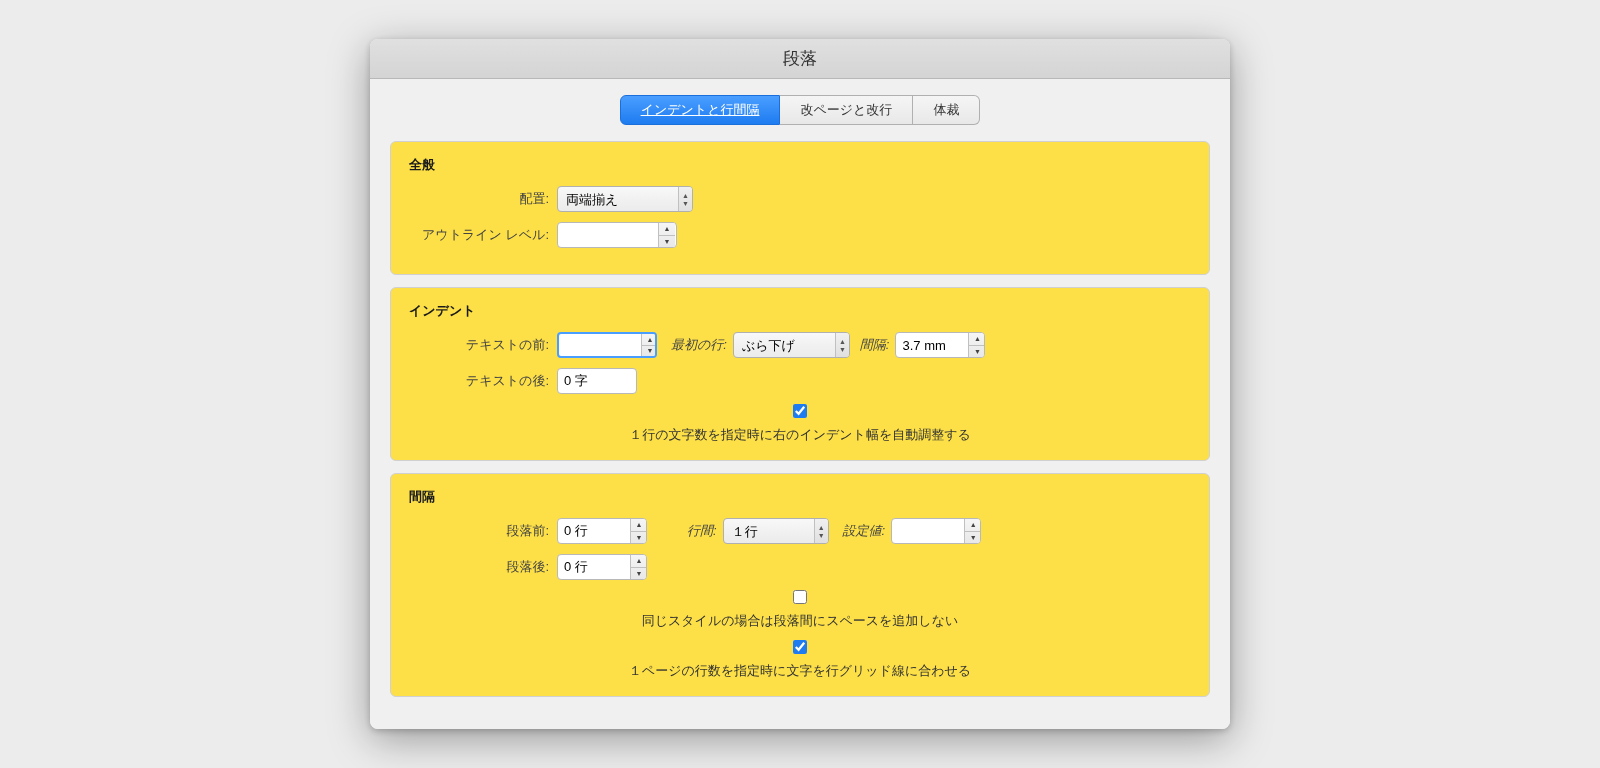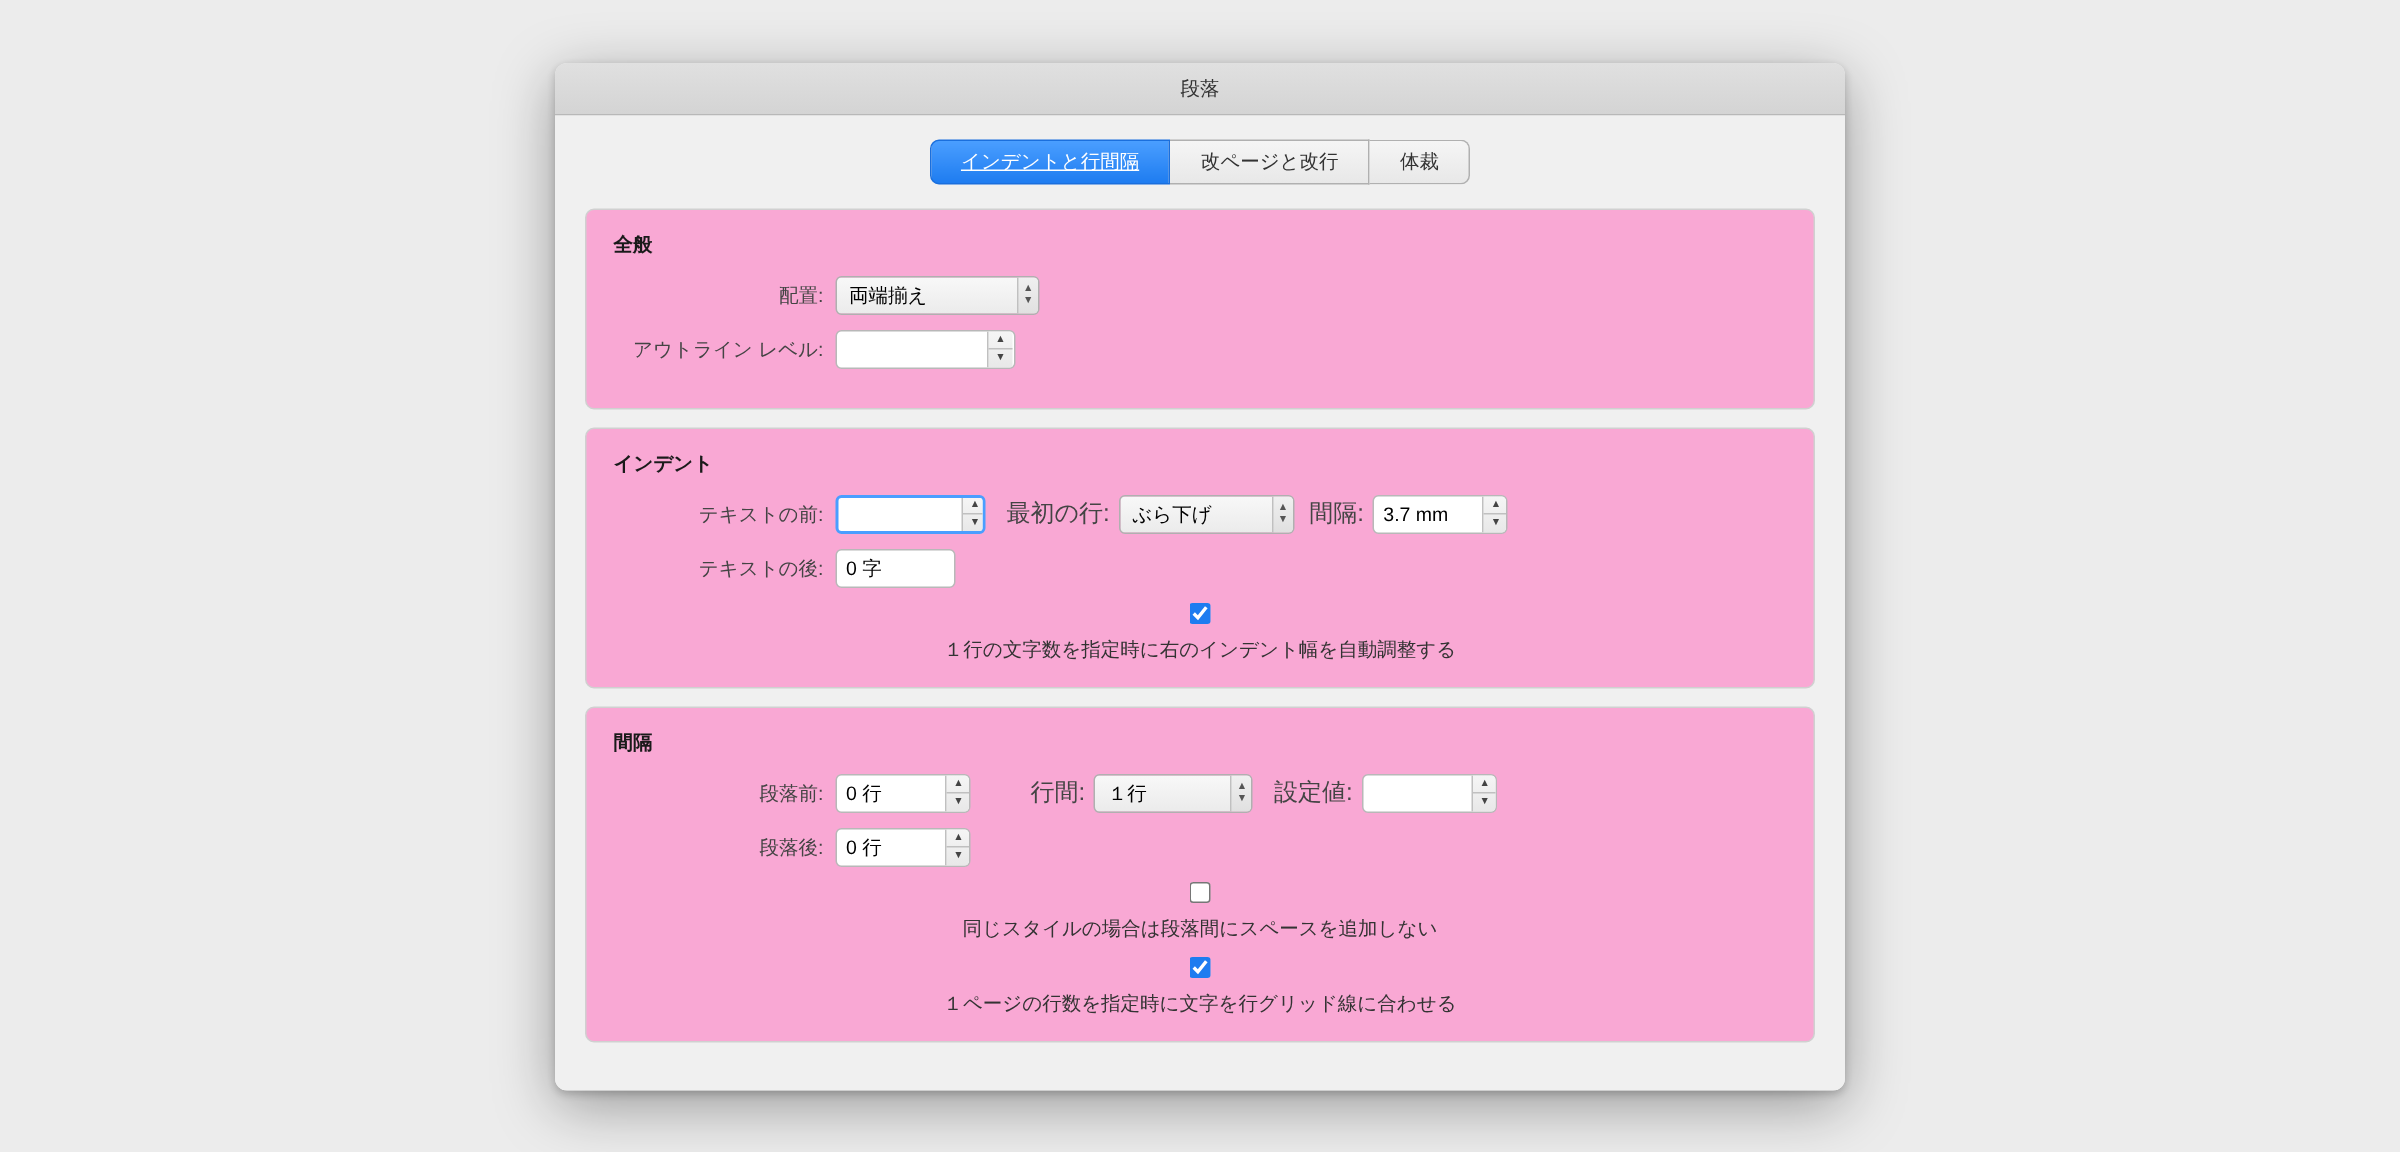--- a/index.html
+++ b/index.html
@@ -18,21 +18,21 @@
       border-radius: 8px;
       box-shadow: 0 10px 40px rgba(0,0,0,0.35), 0 2px 6px rgba(0,0,0,0.2);
       width: 860px;
       overflow: hidden;
     }
     .dialog-titlebar {
       background: linear-gradient(to bottom, #e0e0e0, #d4d4d4);
       border-bottom: 1px solid #b8b8b8;
       text-align: center;
       padding: 8px 16px;
-      font-size: 13px;
+      font-size: 17px;
       font-weight: 500;
       color: #333;
     }
     .dialog-content {
       background: #f0f0f0;
       padding: 16px 20px 20px;
     }
     .tab-bar {
       display: flex;
       justify-content: center;
@@ -57,21 +57,21 @@
     }
     .tab-btn:not(:first-child) {
       border-left: none;
     }
     .tab-btn.active {
       background: linear-gradient(to bottom, #4a9eff, #1e7cf0);
       color: white;
       border-color: #1a6fdd;
     }
     .section-panel {
-      background: #f9a8d4;
+      background: #fde047;
       border-radius: 6px;
       border: 1px solid #d0d0d0;
       margin-bottom: 12px;
       padding: 14px 18px 16px;
     }
     .section-title {
       font-size: 13px;
       font-weight: 600;
       color: #1a1a1a;
       margin-bottom: 12px;
@@ -133,24 +133,25 @@
       color: #333;
       flex-direction: column;
     }
     .checkbox-row input[type="checkbox"] {
       width: 14px;
       height: 14px;
       accent-color: #1e7cf0;
       cursor: pointer;
     }
     .inline-label {
-      font-size: 16px;
+      font-size: 13px;
       color: #444;
       margin-left: 14px;
       margin-right: 6px;
+      font-style: italic;
     }
     .field-input-box {
       display: flex;
       align-items: center;
       border: 1px solid #b8b8b8;
       border-radius: 4px;
       background: white;
       overflow: hidden;
       height: 26px;
     }

